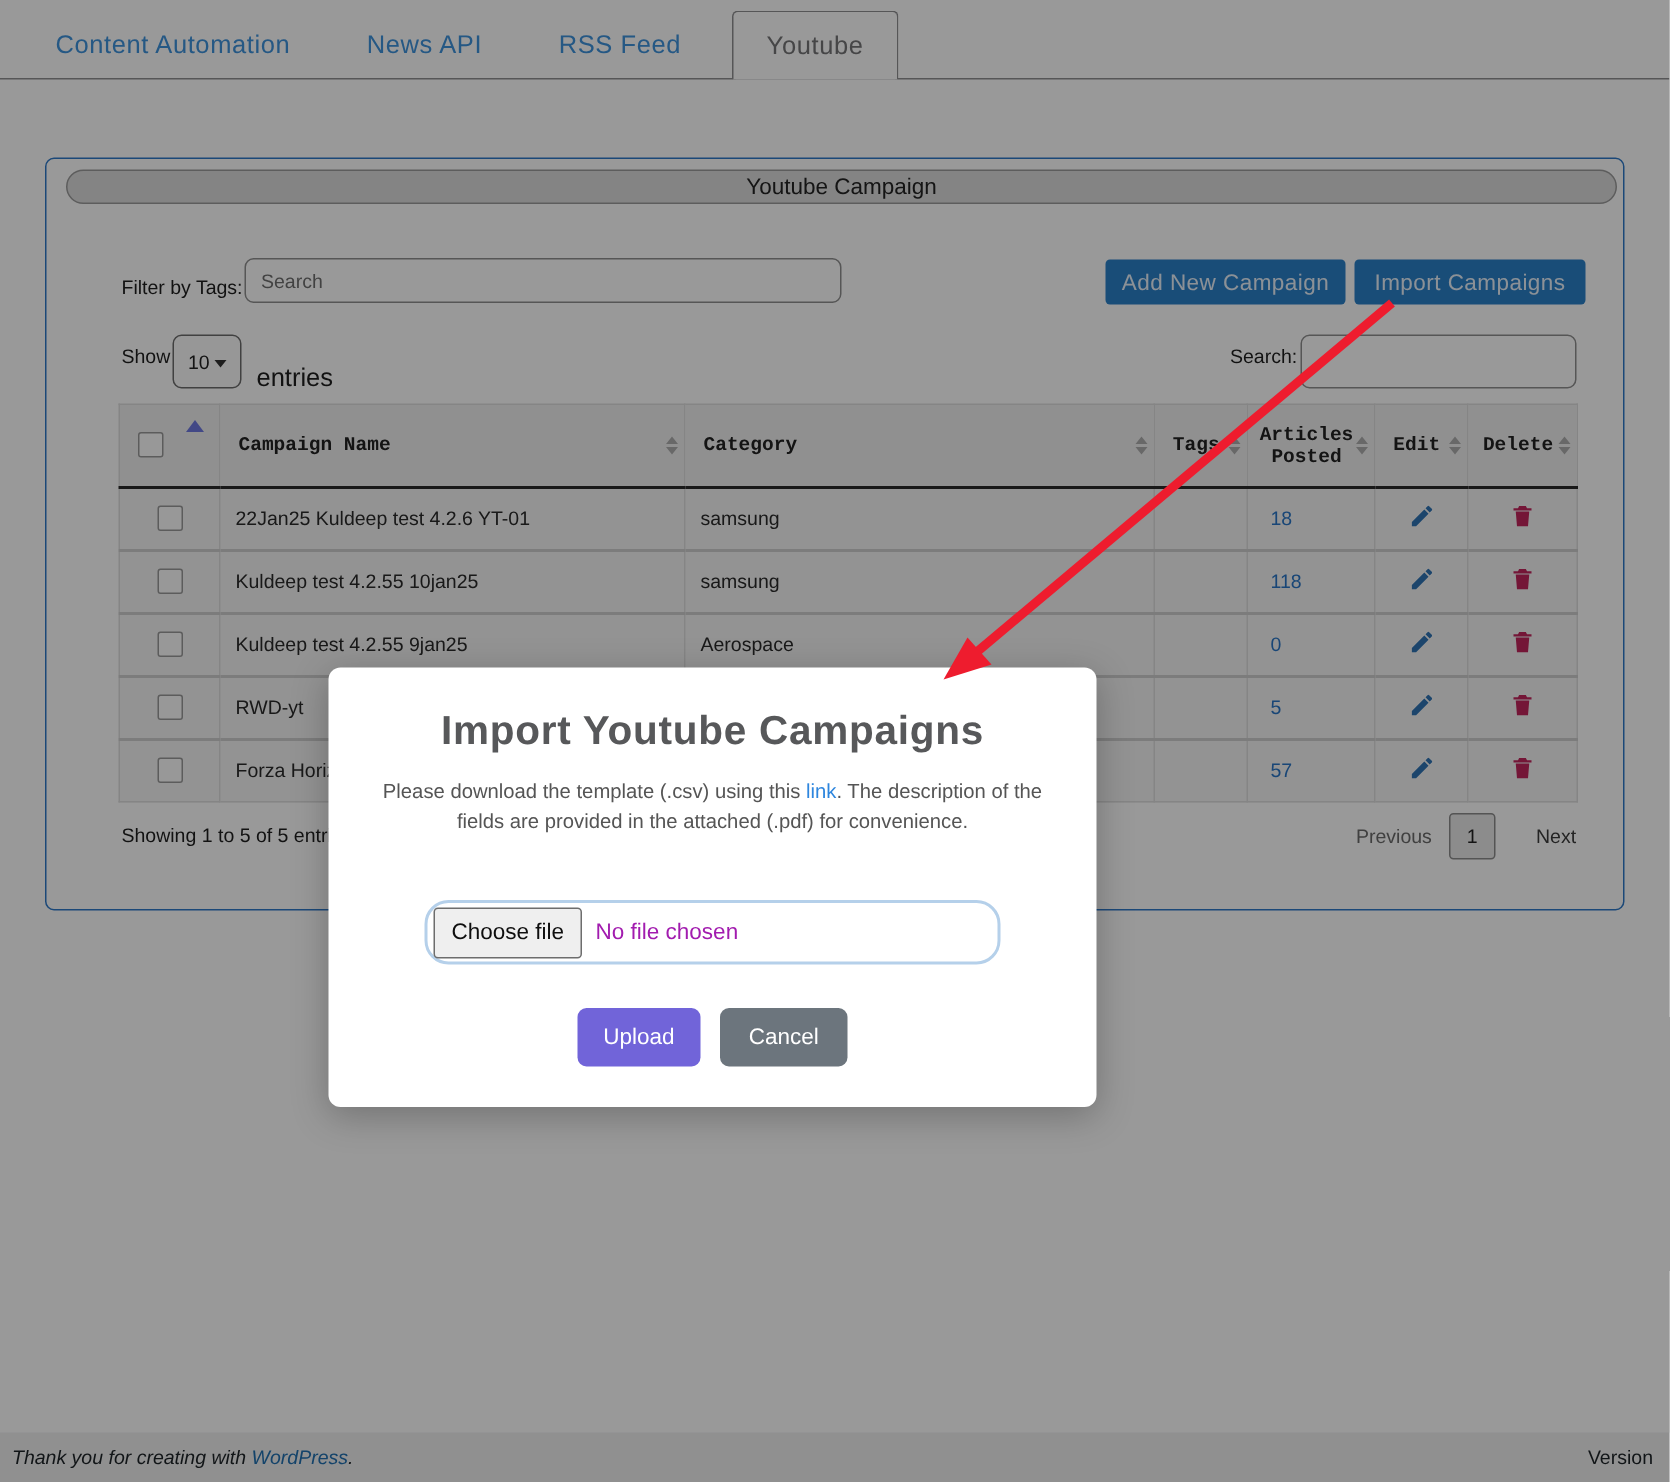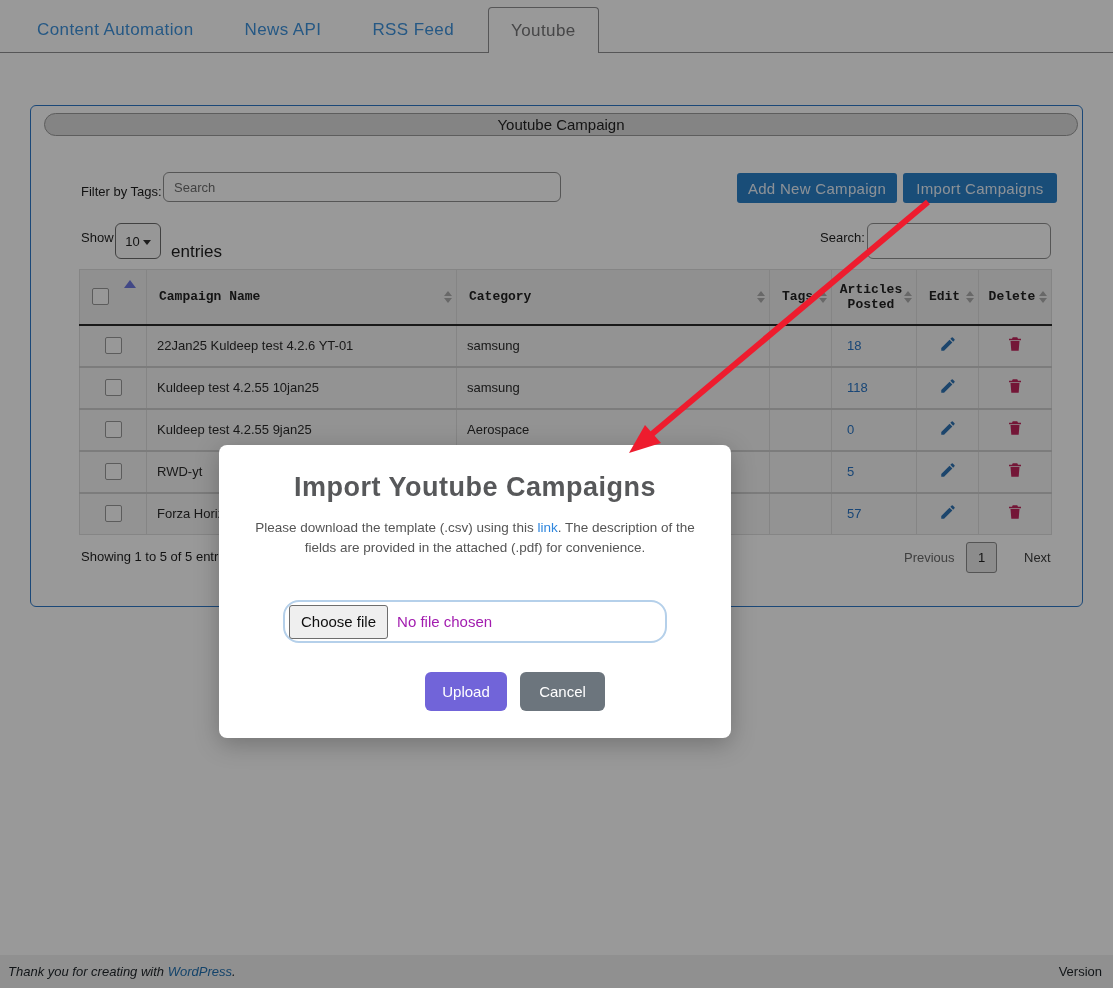--- a/index.html
+++ b/index.html
@@ -125,21 +125,21 @@
   .file-control {
     position:absolute; left:64px; top:155px; width:384px; height:43px;
     border:2px solid #b5d0ea; border-radius:16px; background:#fff;
     display:flex; align-items:center; padding:0 4px; cursor:pointer;
   }
   .choose-file-btn {
     height:34px; padding:0 11px; border:1px solid #6d6d6d; border-radius:3px;
     background:#efefef; font-size:15px; color:#0f0f0f; line-height:32px; white-space:nowrap; cursor:pointer;
   }
   .file-status { margin-left:9px; font-size:15px; color:#a21caf; }
-  .modal-buttons { position:absolute; left:0; top:227px; width:512px; display:flex; justify-content:center; gap:13px;margin-left:40px; }
+  .modal-buttons { position:absolute; left:0; top:227px; width:512px; display:flex; justify-content:center; gap:13px; }
   .btn-upload {
     width:82px; height:39px; border:none; border-radius:6px; background:#7164d9;
     color:#fff; font-size:15px; font-family:"Liberation Sans",sans-serif; cursor:pointer;
   }
   .btn-cancel {
     width:85px; height:39px; border:none; border-radius:6px; background:#6c757d;
     color:#fff; font-size:15px; font-family:"Liberation Sans",sans-serif; cursor:pointer;
   }
 
   .arrow-svg { position:absolute; inset:0; z-index:60; pointer-events:none; }

